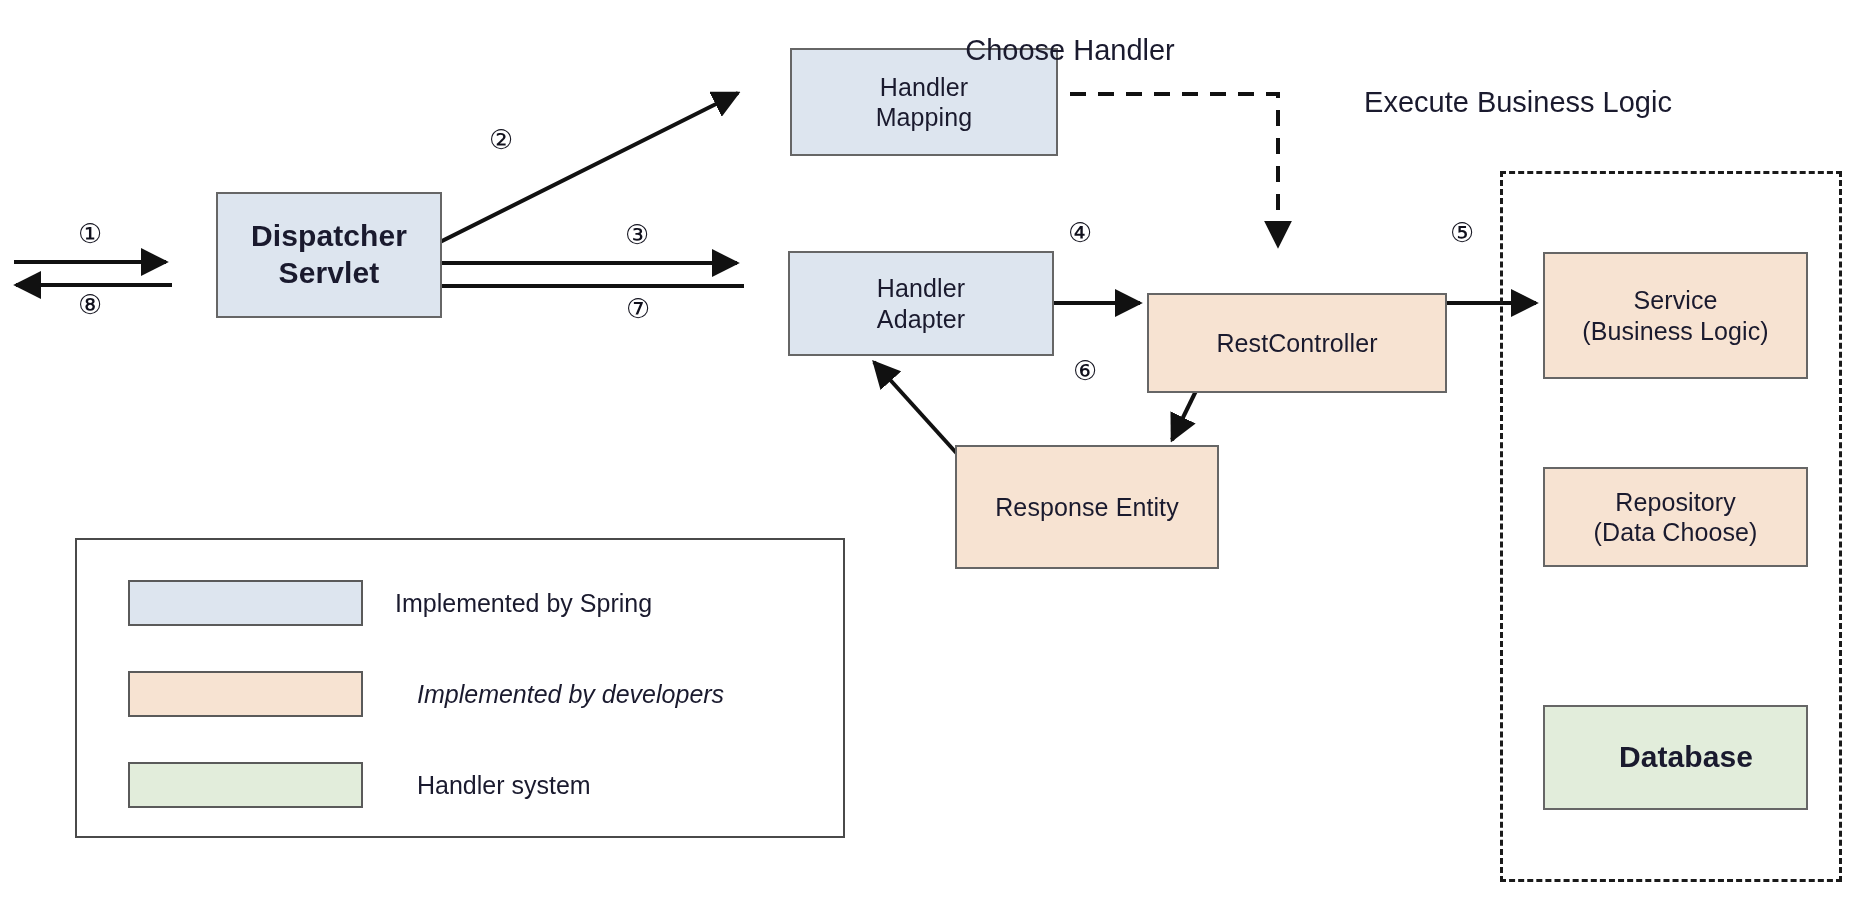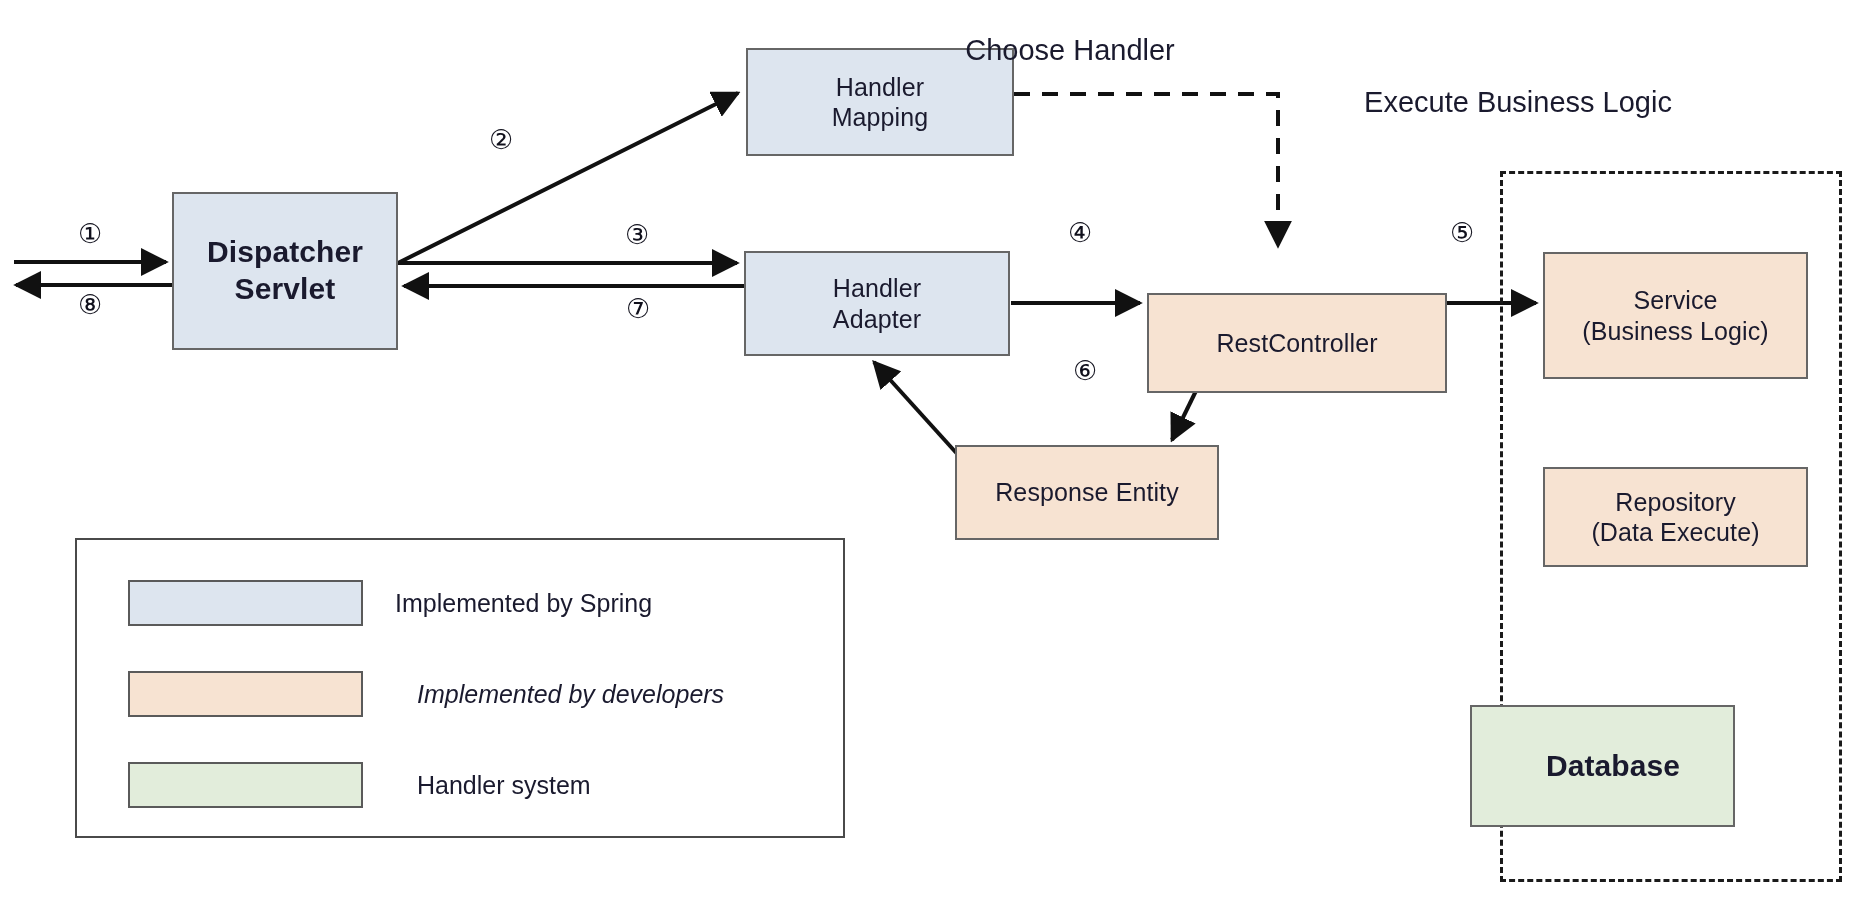--- a/index.html
+++ b/index.html
@@ -31,21 +31,21 @@
     border: 2px solid #666666;
     display: flex;
     align-items: center;
     justify-content: center;
     text-align: center;
     line-height: 1.22;
     color: #1a1a2e;
     font-size: 25px;
     letter-spacing: 0.1px;
   }
-  .node.spring  { background: #dde5ef; }
+  .node.spring  { background: #dde5ef; margin-left: 44px; }
   .node.dev     { background: #f7e3d2; }
   .node.ext     { background: #e2eddb; }
   .node.bold    { font-weight: bold; font-size: 30px; }
   .node .label  { display: block; white-space: pre-line; }
 
   .step {
     position: absolute;
     font-size: 27px;
     color: #10101c;
     line-height: 1;
@@ -113,47 +113,47 @@
     <line x1="1412" y1="303" x2="1536" y2="303" stroke="#111111" stroke-width="4" marker-end="url(#arrowSolid)"></line>
 
     <line x1="1214" y1="354" x2="1172" y2="440" stroke="#111111" stroke-width="4" marker-end="url(#arrowSolid)"></line>
 
     <line x1="960" y1="457" x2="874" y2="362" stroke="#111111" stroke-width="4" marker-end="url(#arrowSolid)"></line>
   </svg>
 
   <div class="group-dashed" id="group-dashed" style="left: 1500px; top: 171px; width: 342px; height: 711px;"></div>
 
   <div id="nodes-host">
-      <div class="node spring bold" style="left: 172px; top: 192px; width: 226px; height: 158px;">
+      <div class="node spring bold" style="left: 172px; top: 192px; width: 226px; height: 126px;">
         <span class="label">Dispatcher
 Servlet</span>
       </div>
       <div class="node spring" style="left: 746px; top: 48px; width: 268px; height: 108px;">
         <span class="label">Handler
 Mapping</span>
       </div>
       <div class="node spring" style="left: 744px; top: 251px; width: 266px; height: 105px;">
         <span class="label">Handler
 Adapter</span>
       </div>
       <div class="node dev" style="left: 1147px; top: 253px; width: 300px; height: 100px; margin-top: 40px;">
         <span class="label">RestController</span>
       </div>
-      <div class="node dev" style="left: 955px; top: 445px; width: 264px; height: 95px;">
+      <div class="node dev" style="left: 955px; top: 445px; width: 264px; height: 124px;">
         <span class="label">Response Entity</span>
       </div>
       <div class="node dev" style="left: 1543px; top: 252px; width: 265px; height: 127px;">
         <span class="label">Service
 (Business Logic)</span>
       </div>
       <div class="node dev" style="left: 1543px; top: 467px; width: 265px; height: 100px;">
         <span class="label">Repository
-(Data Execute)</span>
+(Data Choose)</span>
       </div>
-      <div class="node ext bold" style="left: 1470px; top: 705px; width: 265px; height: 122px; padding-left: 21px;">
+      <div class="node ext bold" style="left: 1543px; top: 705px; width: 265px; height: 105px; padding-left: 21px;">
         <span class="label">Database</span>
       </div>
     </div>
 
   <div id="steps-host">
       <div class="step" style="left: 78px; top: 221px;">①</div>
       <div class="step" style="left: 489px; top: 127px;">②</div>
       <div class="step" style="left: 625px; top: 222px;">③</div>
       <div class="step" style="left: 1068px; top: 220px;">④</div>
       <div class="step" style="left: 1450px; top: 220px;">⑤</div>

